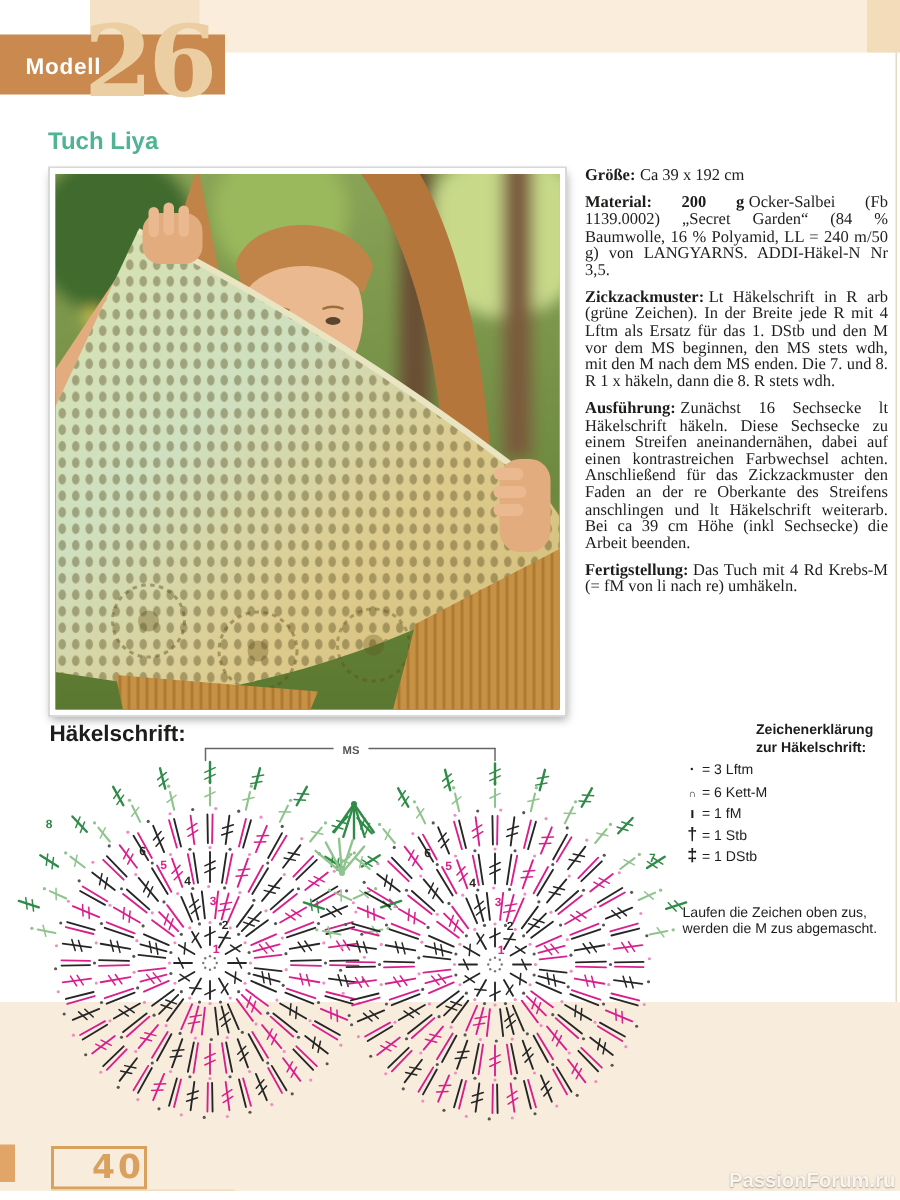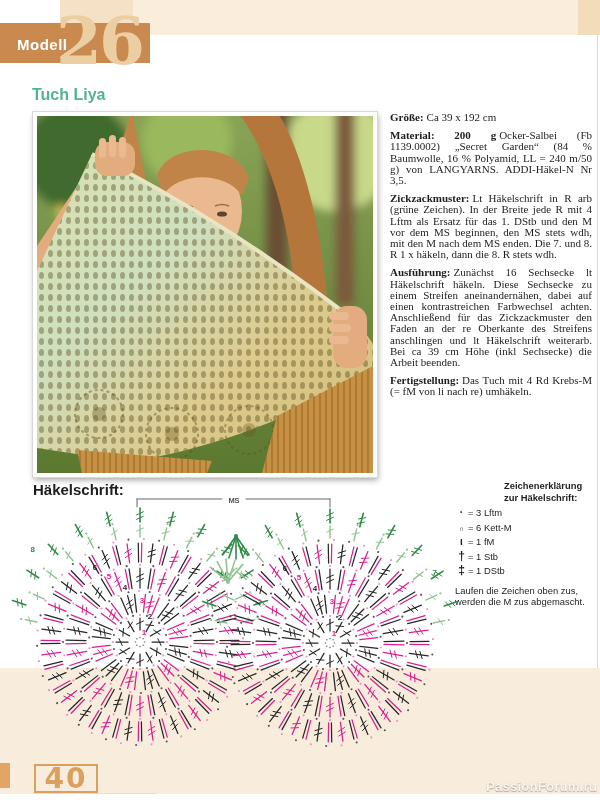--- a/index.html
+++ b/index.html
@@ -26,33 +26,33 @@
   .instructions{position:absolute;left:390px;top:112px;width:202px;font-size:11px;line-height:11.2px;
                 text-align:justify;font-family:Liberation Serif, serif;}
   .instructions p{margin:0 0 7px 0;}
   .instructions b{margin-right:3px;}
 
   
   .legend{position:absolute;left:455px;top:480px;width:140px;font-size:9.4px;line-height:11.5px;}
   .legend-title{font-weight:bold;padding-left:8px;margin-bottom:4px;margin-left:41px;}
   .legend-row{display:flex;align-items:baseline;height:14.5px;}
   .legend-sym{display:inline-block;width:13px;text-align:center;font-weight:bold;font-size:10px;}
-  .legend-note{margin-top:5px;}
+  .legend-note{margin-top:22px;}
 
   
   .chart-label{position:absolute;left:33px;top:481px;font-size:15px;font-weight:bold;}
   .beige-band{position:absolute;left:0;top:668px;width:600px;height:132px;background:var(--beige);}
   #chart-svg{position:absolute;left:0;top:486px;}
 
   
   .pn-strip{position:absolute;left:0;top:763px;width:10px;height:25px;background:#e1a567;}
   .pn-box{position:absolute;left:34px;top:764px;width:64px;height:29px;border:2px solid var(--pnum);
           background:var(--beige);box-sizing:border-box;text-align:center;}
-  .pn-digits{font-size:28px;font-weight:bold;color:var(--pnum);letter-spacing:2px;line-height:25px;
-             font-family:"DejaVu Sans",sans-serif;}
+  .pn-digits{font-size:22px;font-weight:bold;color:var(--pnum);letter-spacing:2px;line-height:25px;
+             font-family:"DejaVu Sans",sans-serif;text-align:right;}
   .pn-shadow{position:absolute;left:34px;top:793px;width:122px;height:7px;background:#efdcbe;}
   .watermark{position:absolute;right:3px;top:779px;font-size:13.5px;font-weight:bold;
              color:rgba(252,249,243,.95);text-shadow:0 1px 1px rgba(125,115,95,.55),0 0 1px rgba(125,115,95,.35);}
 </style>
 </head>
 <body>
 
 <div id="page" style="--banner: #C9894F; --number-cream: #EBCFA3; --title-teal: #4FB394; --band-cream: #FAEDDB; --band-mid: #F5E2C6; --band-dark: #F2DCB9; --beige: #F8EDDD; --pnum: #D9A05E;">
 
   <div class="top-band"></div>

